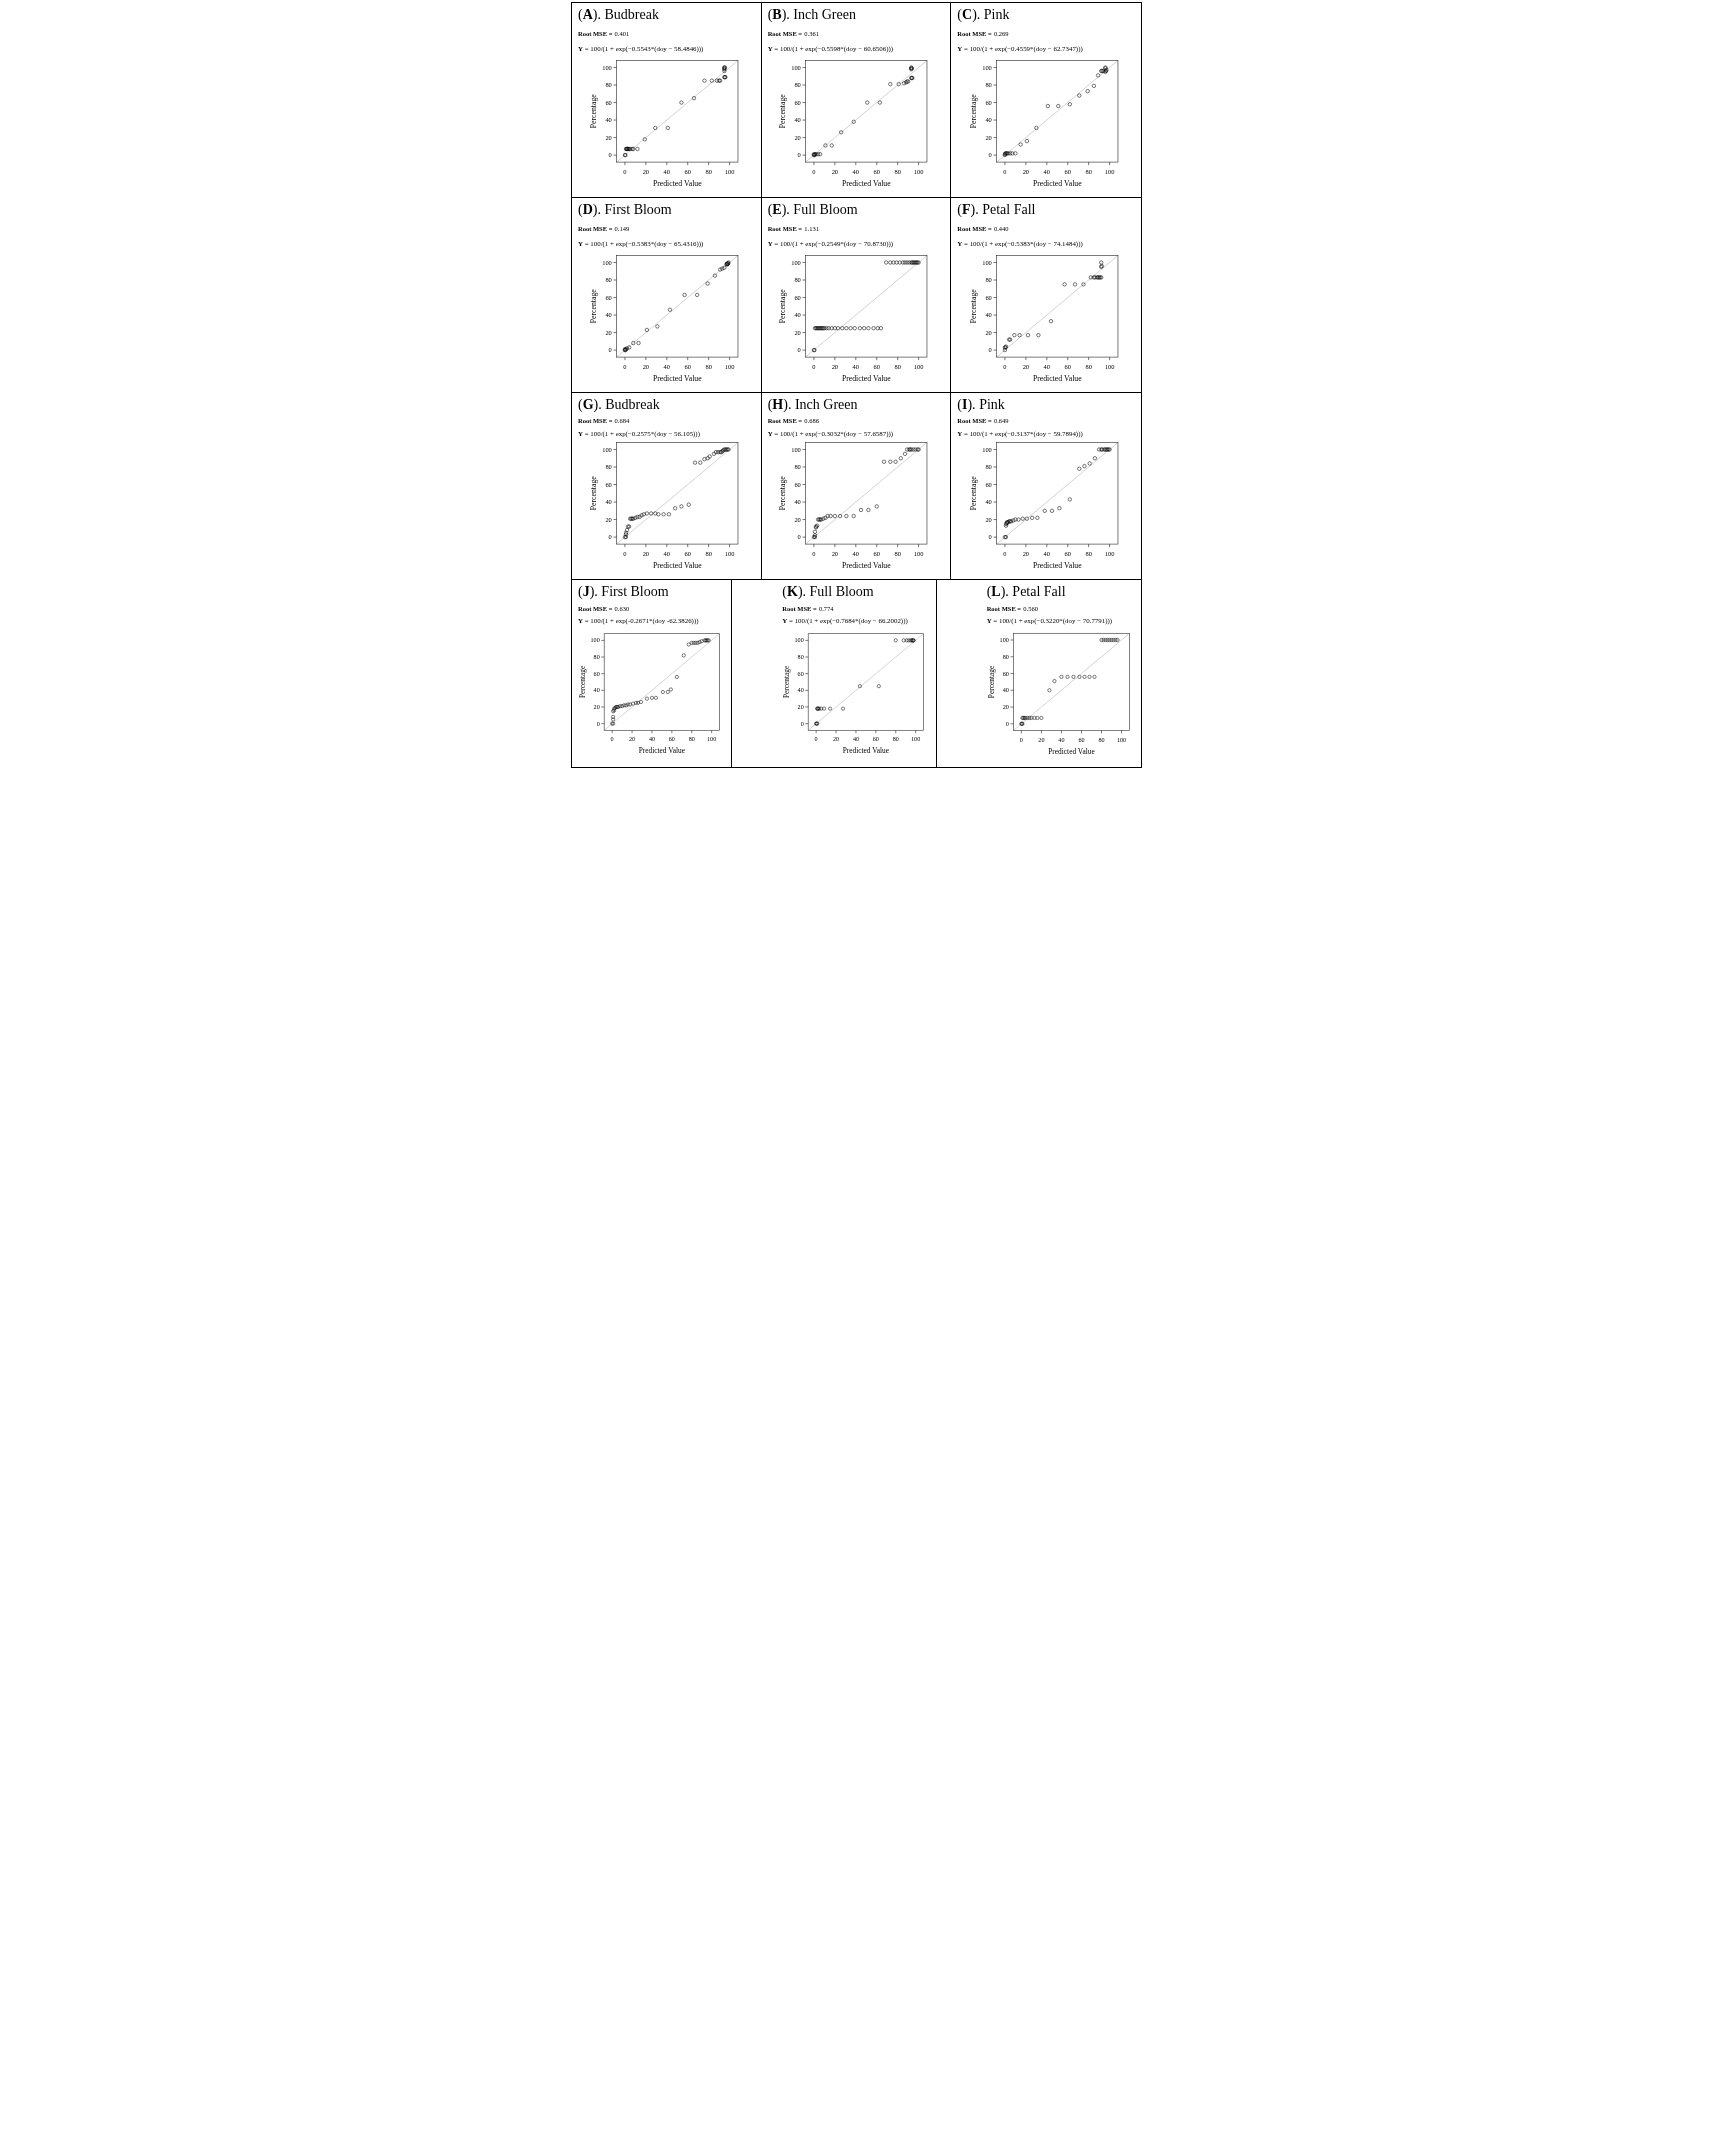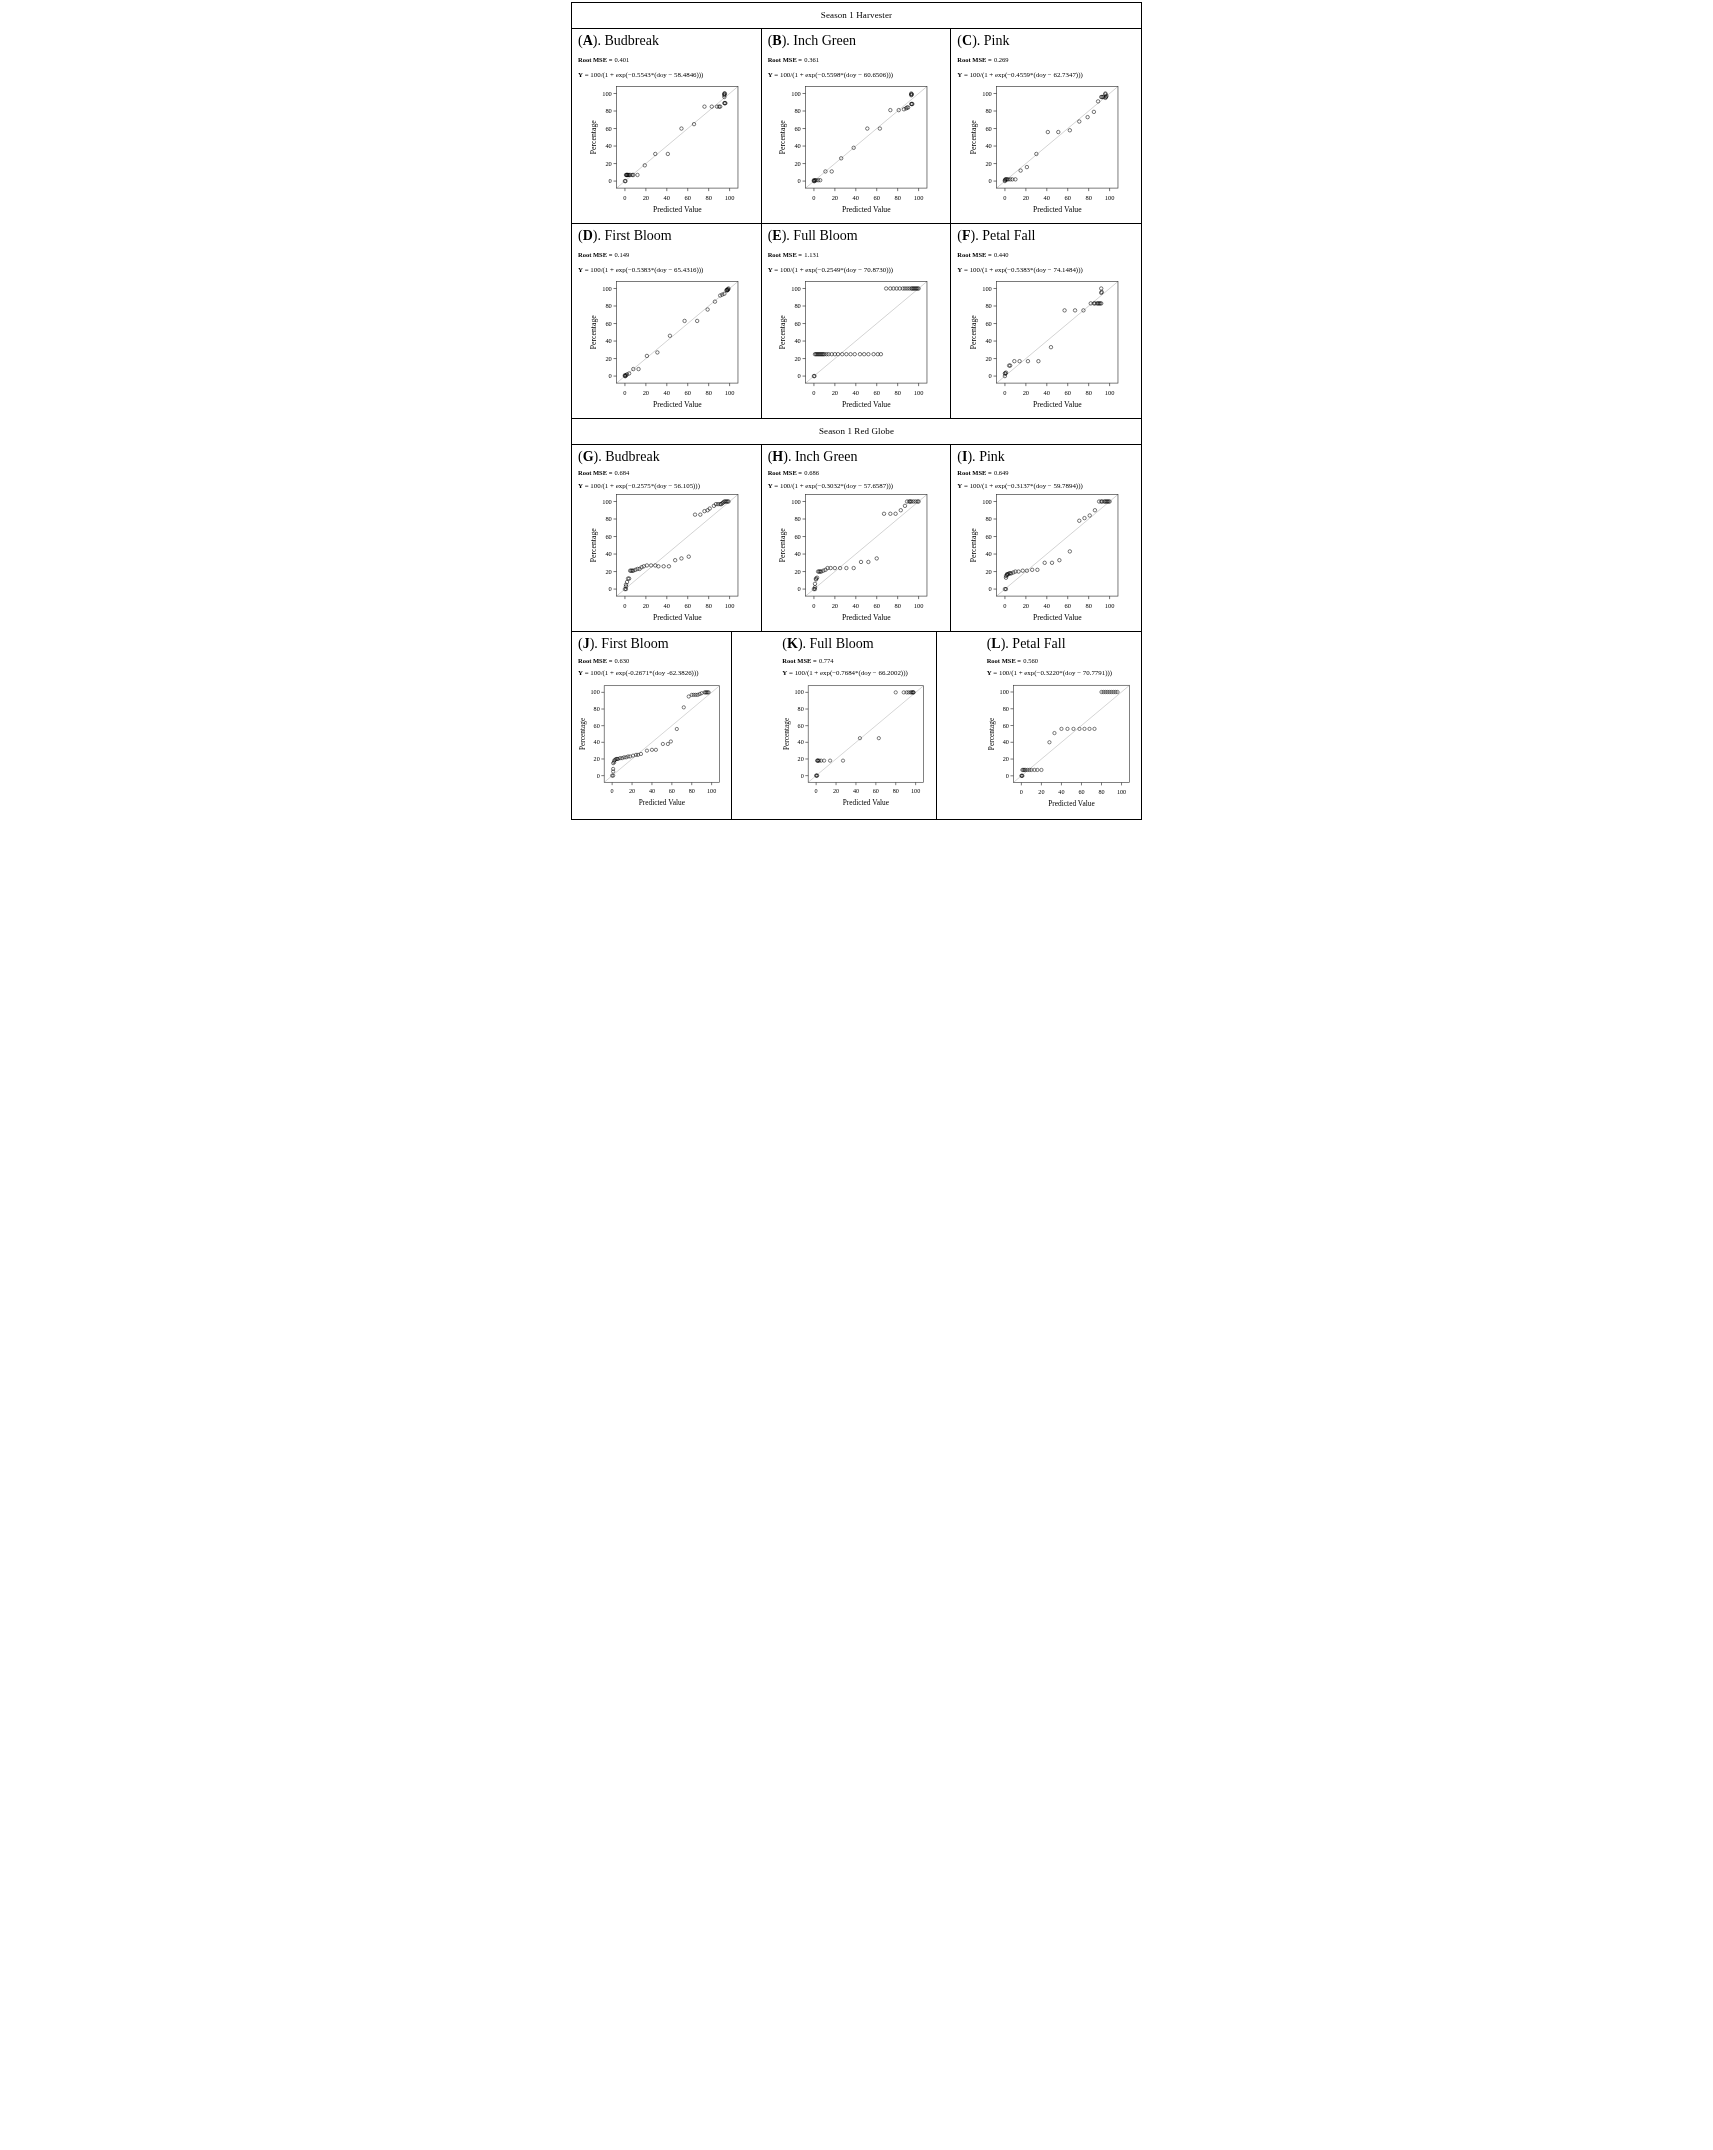--- a/index.html
+++ b/index.html
@@ -23,23 +23,20 @@
   .tight .p-mse { margin-bottom:5.6px; }
   .tight .p-eq { margin-bottom:1.7px; }
   .chart { display:flex; justify-content:center; }
   svg text { font-family:"Liberation Serif","DejaVu Serif",serif; fill:#000; }
 </style>
 </head>
 <body>
 
 <div class="figure">
 
-  <div class="sec-header">
-    <span>Season 1 Harvester</span>
-  </div>
 
   <div class="prow r1">
     <div class="cell">
       <div class="p-title"><span>(</span><b>A</b><span>). </span><span>Budbreak</span></div>
       <div class="p-mse"><span>Root MSE =</span><span class="val">0.401</span></div>
       <div class="p-eq"><b>Y</b><span> = 100/(1 + exp(−0.5543*(doy − 58.4846)))</span></div>
       <div class="chart">
           <svg width="155" height="139" viewBox="0 0 360 322">
             <line x1="64" y1="246" x2="346" y2="10" stroke="#999" stroke-width="1"></line>
             <circle cx="83.4" cy="229.7" r="4" fill="none" stroke="#000" stroke-width="1.25"></circle>
@@ -431,23 +428,20 @@
             <text x="53" y="71.96551724137933" text-anchor="end" font-size="15">80</text>
             <line x1="57" y1="26.275862068965523" x2="64" y2="26.275862068965523" stroke="#333" stroke-width="1.6"></line>
             <text x="53" y="31.275862068965523" text-anchor="end" font-size="15">100</text>
             <text x="205" y="302" text-anchor="middle" font-size="18">Predicted Value</text>
             <text x="16" y="128" text-anchor="middle" font-size="18" transform="rotate(-90 16 128)">Percentage</text>
           </svg>
         </div>
     </div>
   </div>
 
-  <div class="sec-header">
-    <span>Season 1 Red Globe</span>
-  </div>
 
   <div class="prow r3 tight">
     <div class="cell">
       <div class="p-title"><span>(</span><b>G</b><span>). </span><span>Budbreak</span></div>
       <div class="p-mse"><span>Root MSE =</span><span class="val">0.684</span></div>
       <div class="p-eq"><b>Y</b><span> = 100/(1 + exp(−0.2575*(doy − 56.105)))</span></div>
       <div class="chart">
           <svg width="155" height="139" viewBox="0 0 360 322">
             <line x1="64" y1="246" x2="346" y2="10" stroke="#999" stroke-width="1"></line>
             <circle cx="83.4" cy="229.7" r="4" fill="none" stroke="#000" stroke-width="1.25"></circle>

